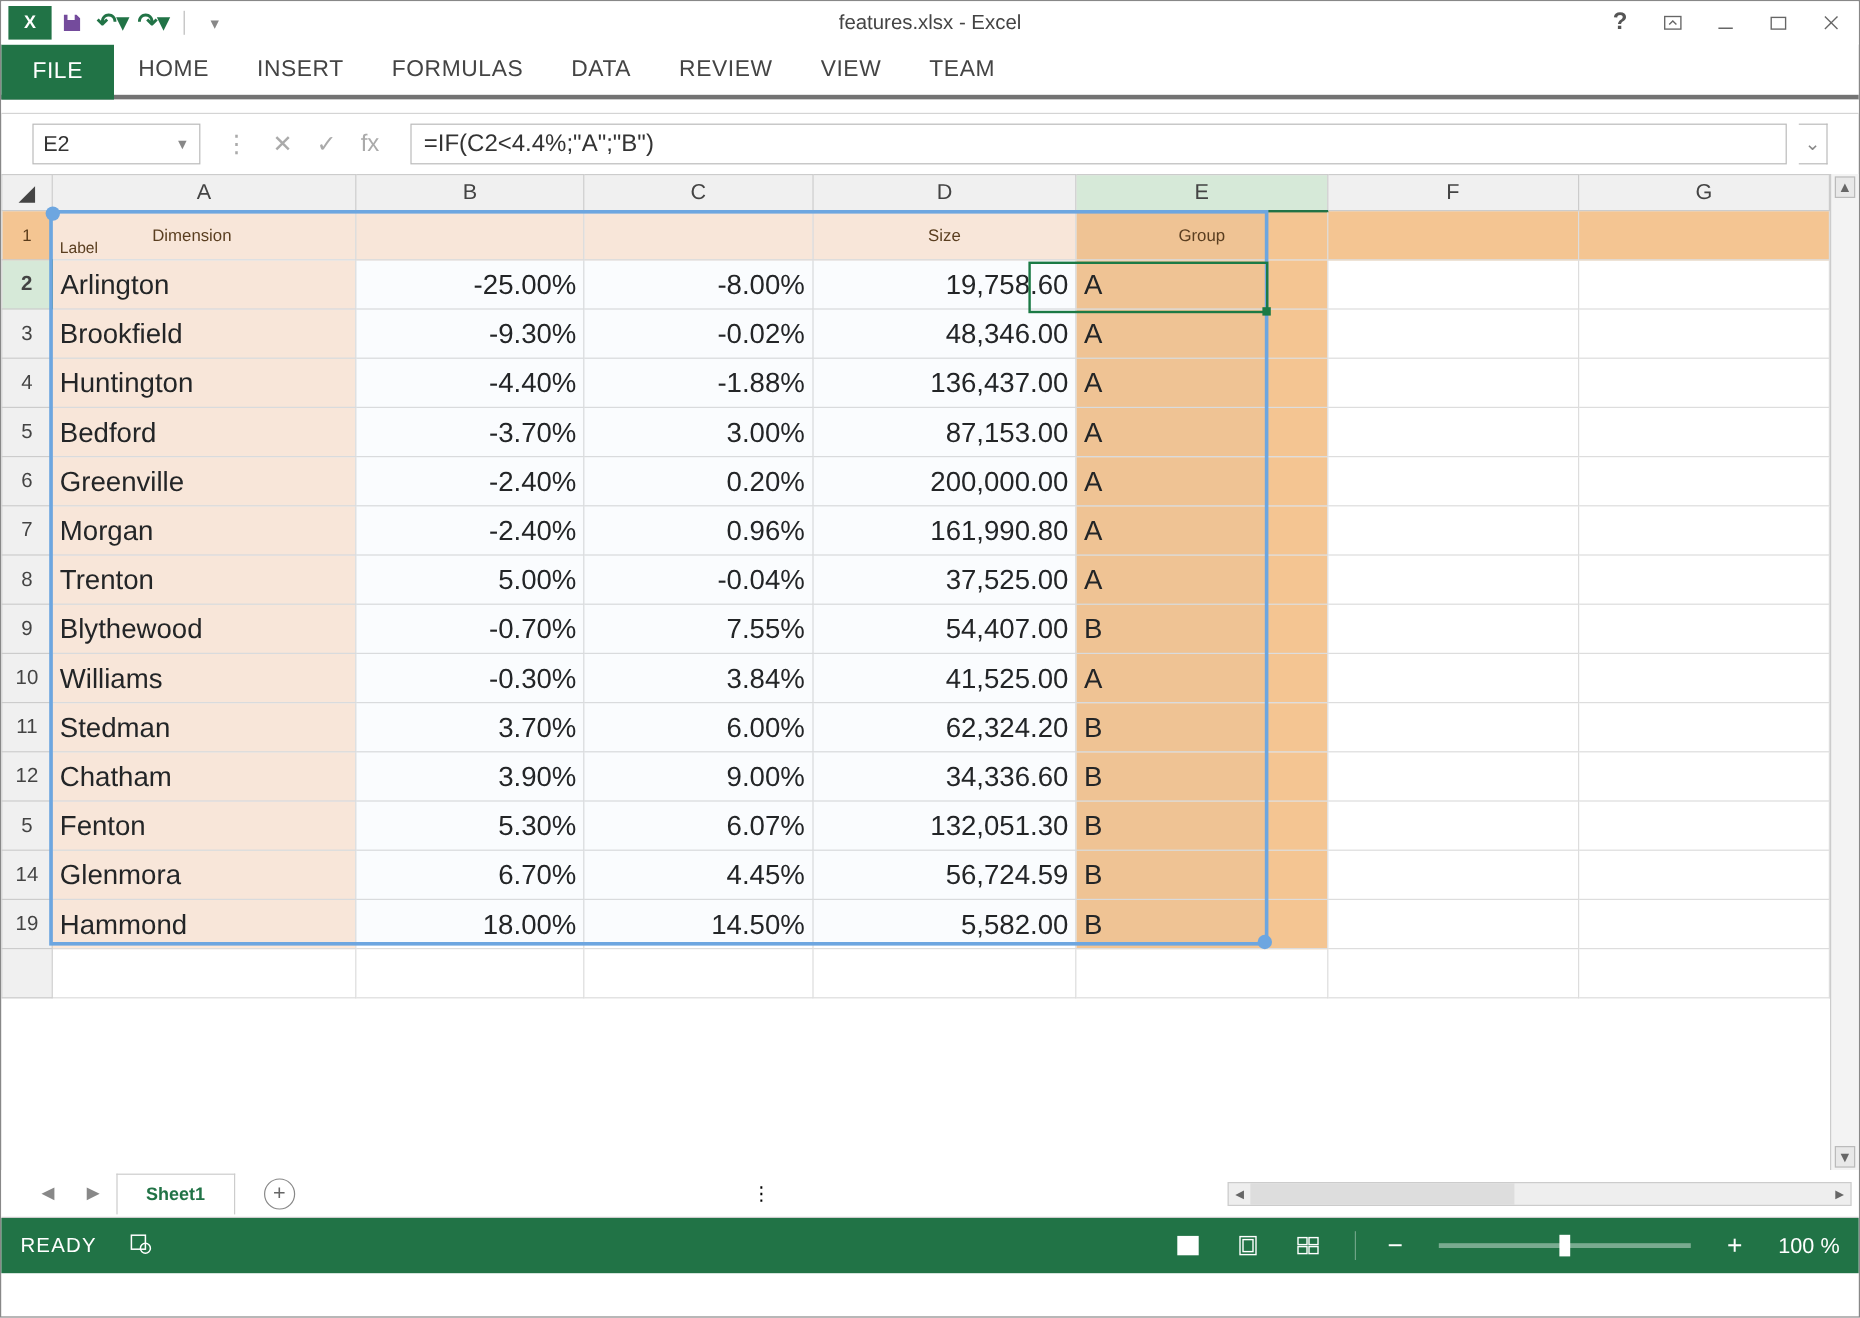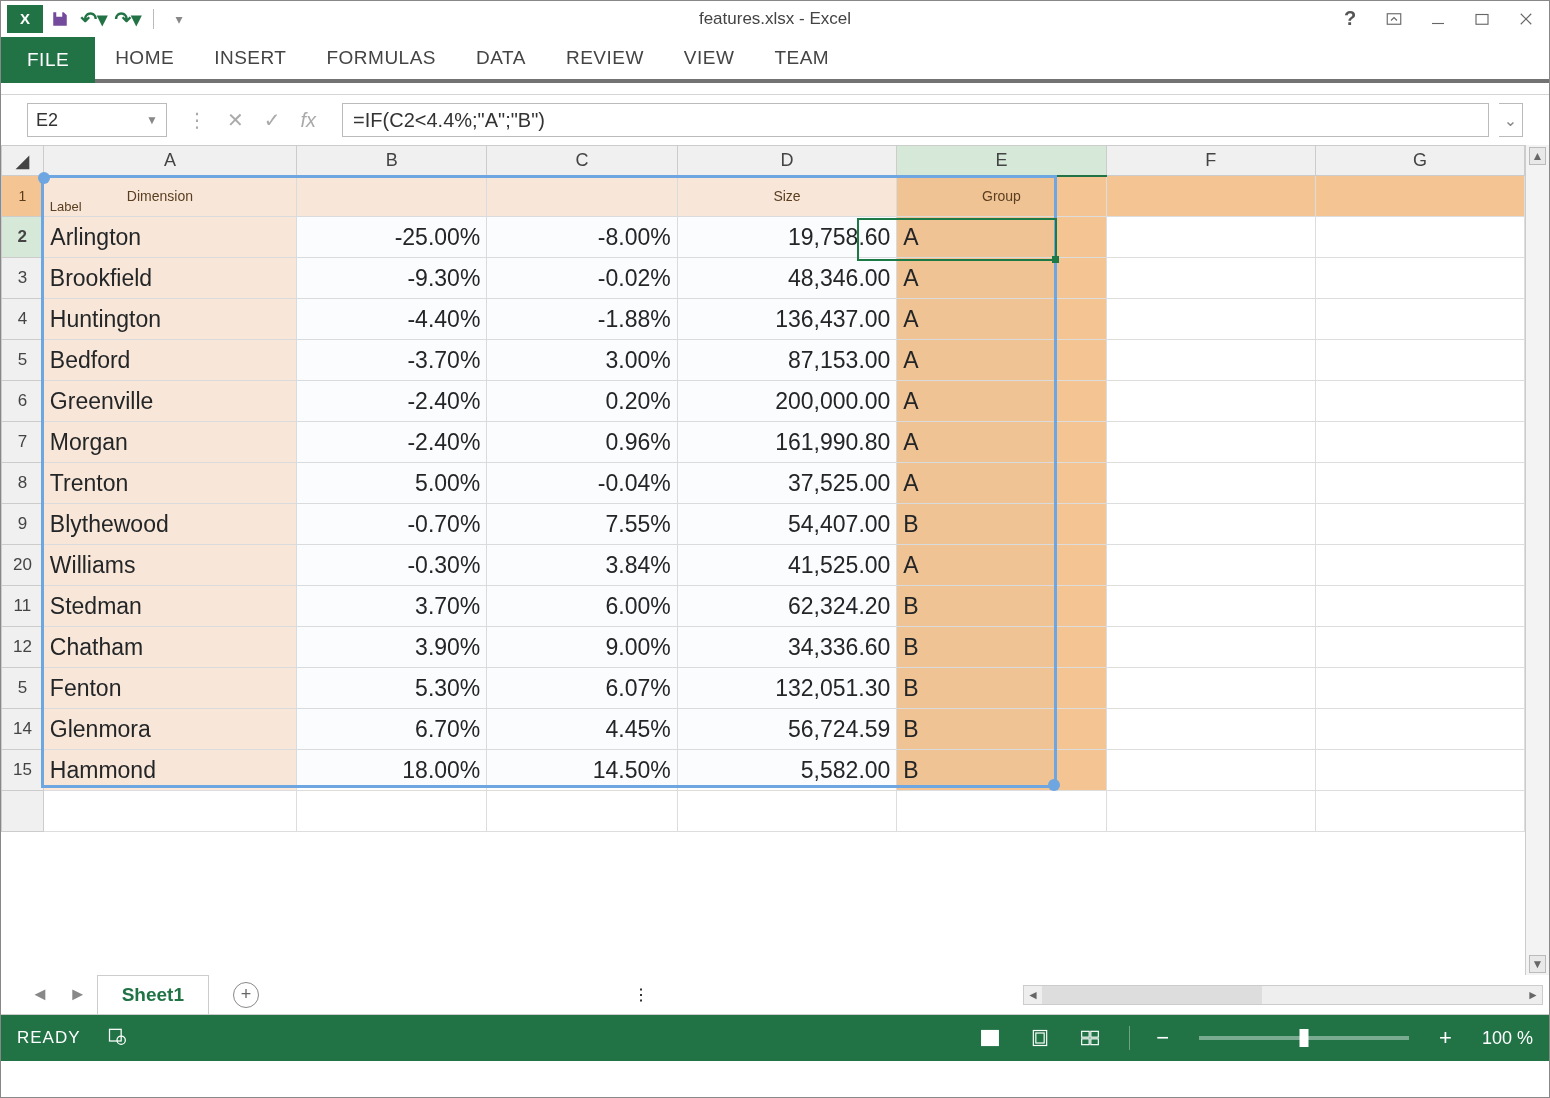--- a/index.html
+++ b/index.html
@@ -23,21 +23,21 @@
 .ribbon-tab { padding: 10px 20px 10px 20px; font-size:19px; color:#444; text-transform:uppercase; letter-spacing:0.5px; cursor:pointer; }
 .ribbon-tab.file { background:#217346; color:#fff; padding:12px 26px; }
 .ribbon-content { height: 12px; background:#fff; border-bottom:1px solid #d4d4d4; }
 
 
 .formula-row { height: 50px; display:flex; align-items:center; padding: 8px 26px; gap:10px; }
 .name-box { width:140px; height:34px; border:1px solid #bbb; display:flex; align-items:center; padding:0 8px; font-size:18px; color:#333; justify-content:space-between; }
 .name-box .dd { color:#888; font-size:12px; }
 .fx-icons { display:flex; align-items:center; gap:20px; padding:0 10px; }
 .fx-icons span { color:#aaa; font-size:20px; }
-.fx-label { font-style:italic; font-size:19px; color:#666; margin-right:6px; }
+.fx-label { font-size:19px; color:#666; margin-right:6px; }
 .formula-bar { flex:1; height:34px; border:1px solid #bbb; padding:4px 10px; font-size:20px; color:#333; display:flex; align-items:center; }
 .formula-expand { width:24px; color:#888; display:flex; align-items:center; justify-content:center; border:1px solid #bbb; border-left:none; height:34px; }
 
 
 .grid-wrap { position:relative; height: 830px; display:flex; }
 .grid-main { flex:1; overflow:hidden; position:relative; }
 table.sheet { border-collapse:collapse; width:100%; }
 .colhdr th { background:#f0f0f0; border:1px solid #ccc; font-weight:normal; color:#444; font-size:18px; height:30px; text-align:center; }
 .colhdr th.sel-col { background:#d6e9d8; border-bottom:2px solid #217346; }
 .rowhdr { background:#f0f0f0; border:1px solid #ccc; color:#444; font-size:17px; text-align:center; width:40px; }
@@ -68,21 +68,21 @@
 .vscroll .thumb-bot { position:absolute; bottom:2px; left:3px; right:3px; height:18px; background:#e8e8e8; border:1px solid #bbb; display:flex; align-items:center; justify-content:center; font-size:12px; color:#666; }
 .hscroll-track { flex:0 0 520px; height:20px; background:#eee; border:1px solid #ccc; display:flex; align-items:center; margin-left:auto; margin-right:6px; position:relative; }
 .hscroll-track .thumb { height:100%; width:220px; background:#ddd; margin-left:18px; }
 .hscroll-track .arrow { width:18px; height:100%; display:flex; align-items:center; justify-content:center; font-size:12px; color:#666; position:absolute; }
 .hscroll-track .arrow.left { left:0; }
 .hscroll-track .arrow.right { right:0; }
 
 
 .sheet-tabs { height:40px; display:flex; align-items:center; border-bottom:1px solid #ccc; background:#fff; padding-left:20px; }
 .sheet-nav { color:#888; font-size:18px; padding:0 10px; }
-.sheet-tab { padding:8px 24px; font-size:19px; color:#217346; border:1px solid #ccc; border-bottom:none; background:#fff; font-weight:bold; }
+.sheet-tab { padding:8px 24px; font-size:15px; color:#217346; border:1px solid #ccc; border-bottom:none; background:#fff; font-weight:bold; }
 .sheet-add { margin-left:24px; width:26px; height:26px; border:1.5px solid #888; border-radius:50%; display:flex; align-items:center; justify-content:center; color:#666; font-size:18px; }
 
 
 .statusbar { height:46px; background:#217346; color:#fff; display:flex; align-items:center; padding:12px 16px; font-size:17px; }
 .statusbar .ready { letter-spacing:1px; }
 .statusbar .macro-icon { margin-left:26px; }
 .statusbar-right { margin-left:auto; display:flex; align-items:center; gap:16px; }
 .view-btn { width:34px; height:30px; display:flex; align-items:center; justify-content:center; }
 .view-btn svg { width:22px; height:20px; stroke:#fff; fill:none; stroke-width:1.4; }
 .view-btn.active svg { fill:#fff; }
@@ -268,21 +268,21 @@
             <td class="rowhdr">9</td>
             <td class="cell txt colA">Blythewood</td>
             <td class="cell num">-0.70%</td>
             <td class="cell num">7.55%</td>
             <td class="cell num">54,407.00</td>
             <td class="cell colE colE-text">B</td>
             <td class="cell"></td>
             <td class="cell"></td>
           </tr>
           <tr>
-            <td class="rowhdr">20</td>
+            <td class="rowhdr">10</td>
             <td class="cell txt colA">Williams</td>
             <td class="cell num">-0.30%</td>
             <td class="cell num">3.84%</td>
             <td class="cell num">41,525.00</td>
             <td class="cell colE colE-text">A</td>
             <td class="cell"></td>
             <td class="cell"></td>
           </tr>
           <tr>
             <td class="rowhdr">11</td>
@@ -318,21 +318,21 @@
             <td class="rowhdr">14</td>
             <td class="cell txt colA">Glenmora</td>
             <td class="cell num">6.70%</td>
             <td class="cell num">4.45%</td>
             <td class="cell num">56,724.59</td>
             <td class="cell colE colE-text">B</td>
             <td class="cell"></td>
             <td class="cell"></td>
           </tr>
           <tr>
-            <td class="rowhdr">15</td>
+            <td class="rowhdr">19</td>
             <td class="cell txt colA">Hammond</td>
             <td class="cell num">18.00%</td>
             <td class="cell num">14.50%</td>
             <td class="cell num">5,582.00</td>
             <td class="cell colE colE-text">B</td>
             <td class="cell"></td>
             <td class="cell"></td>
           </tr>
         </tbody>
 

